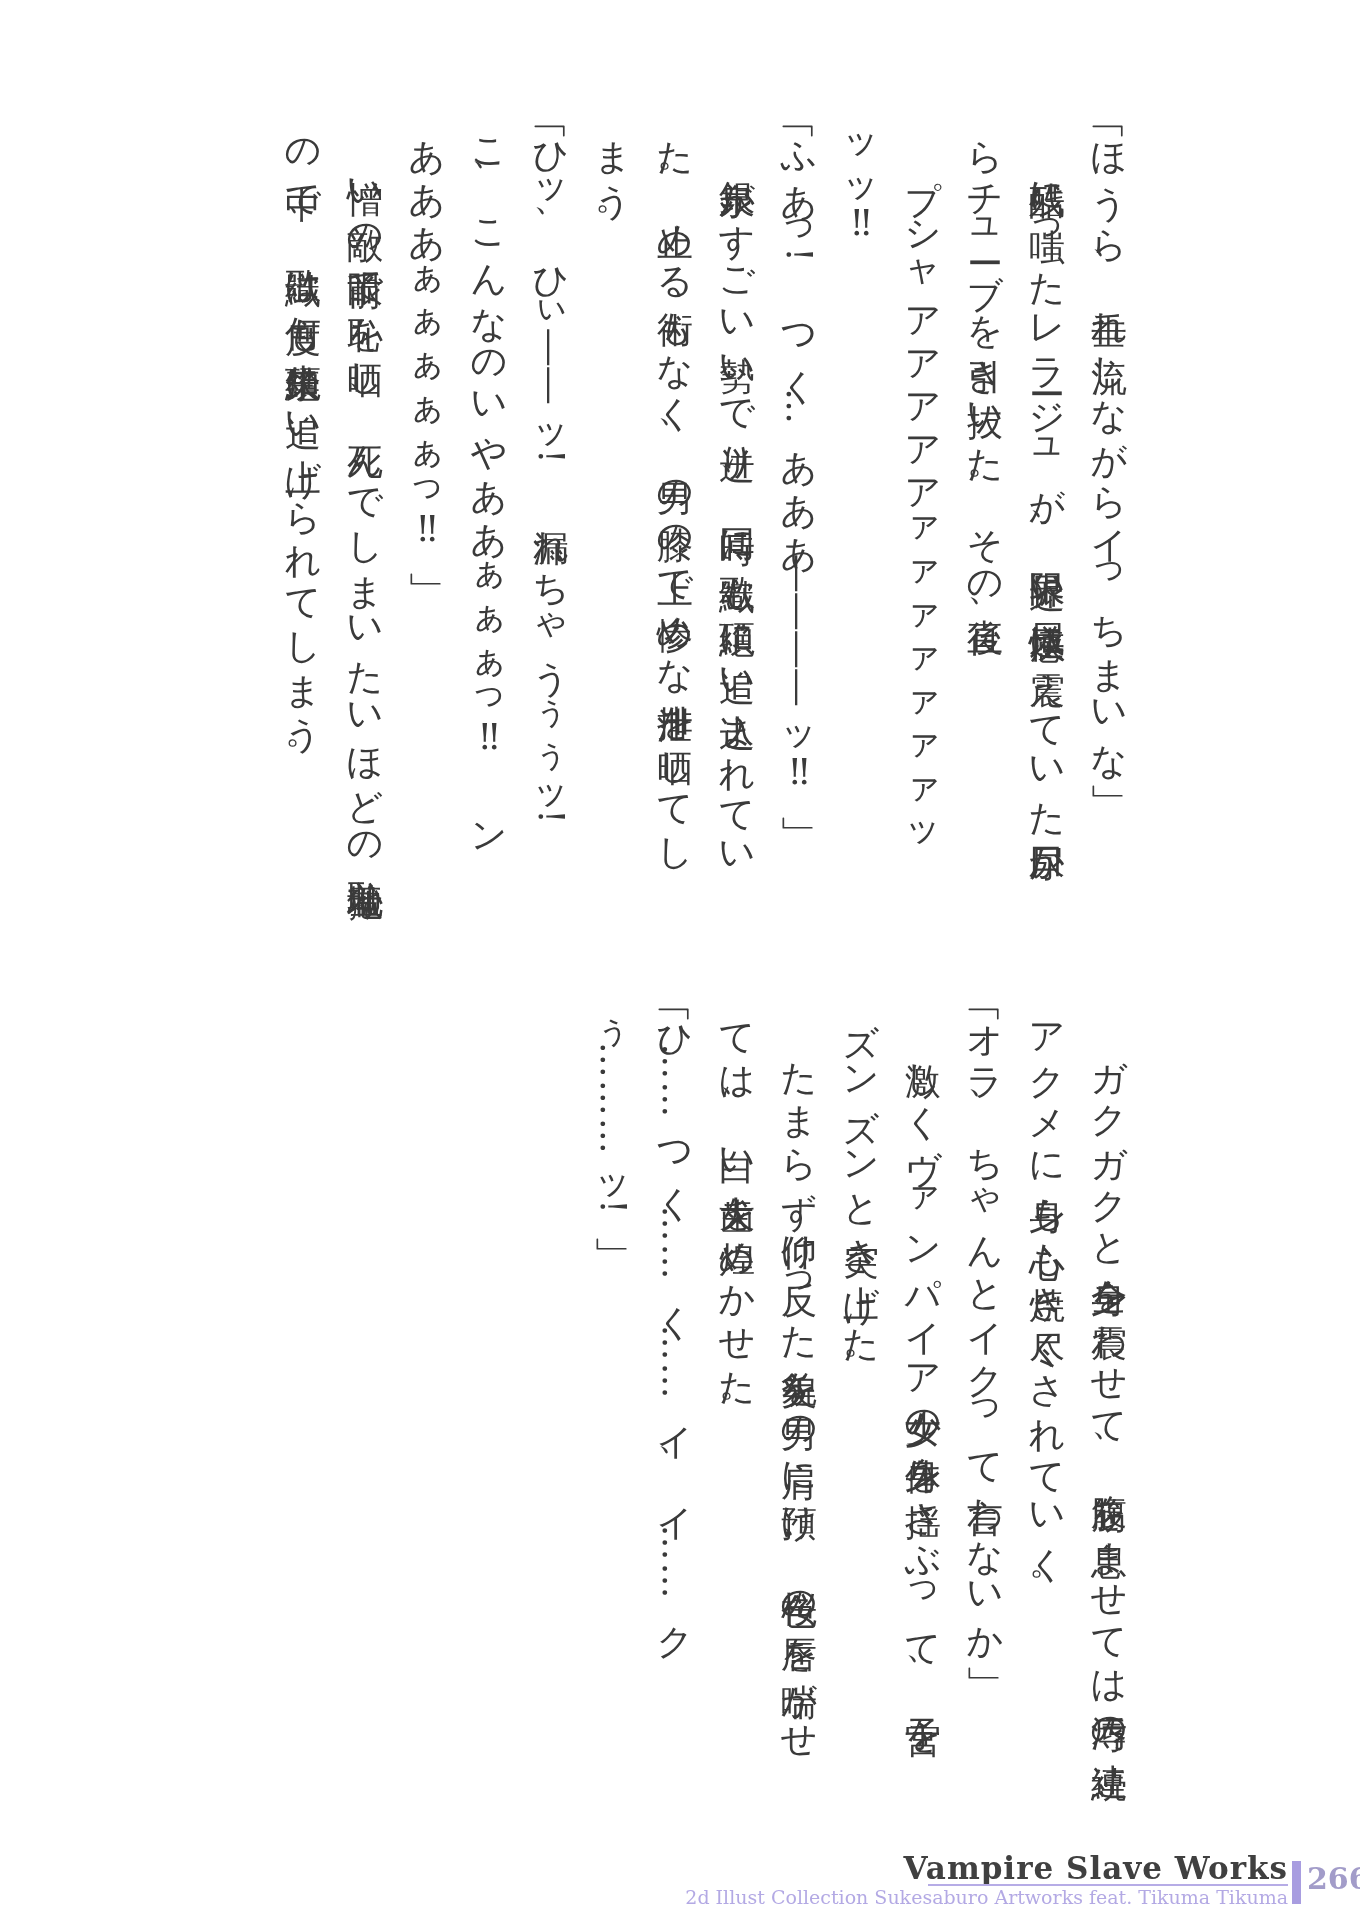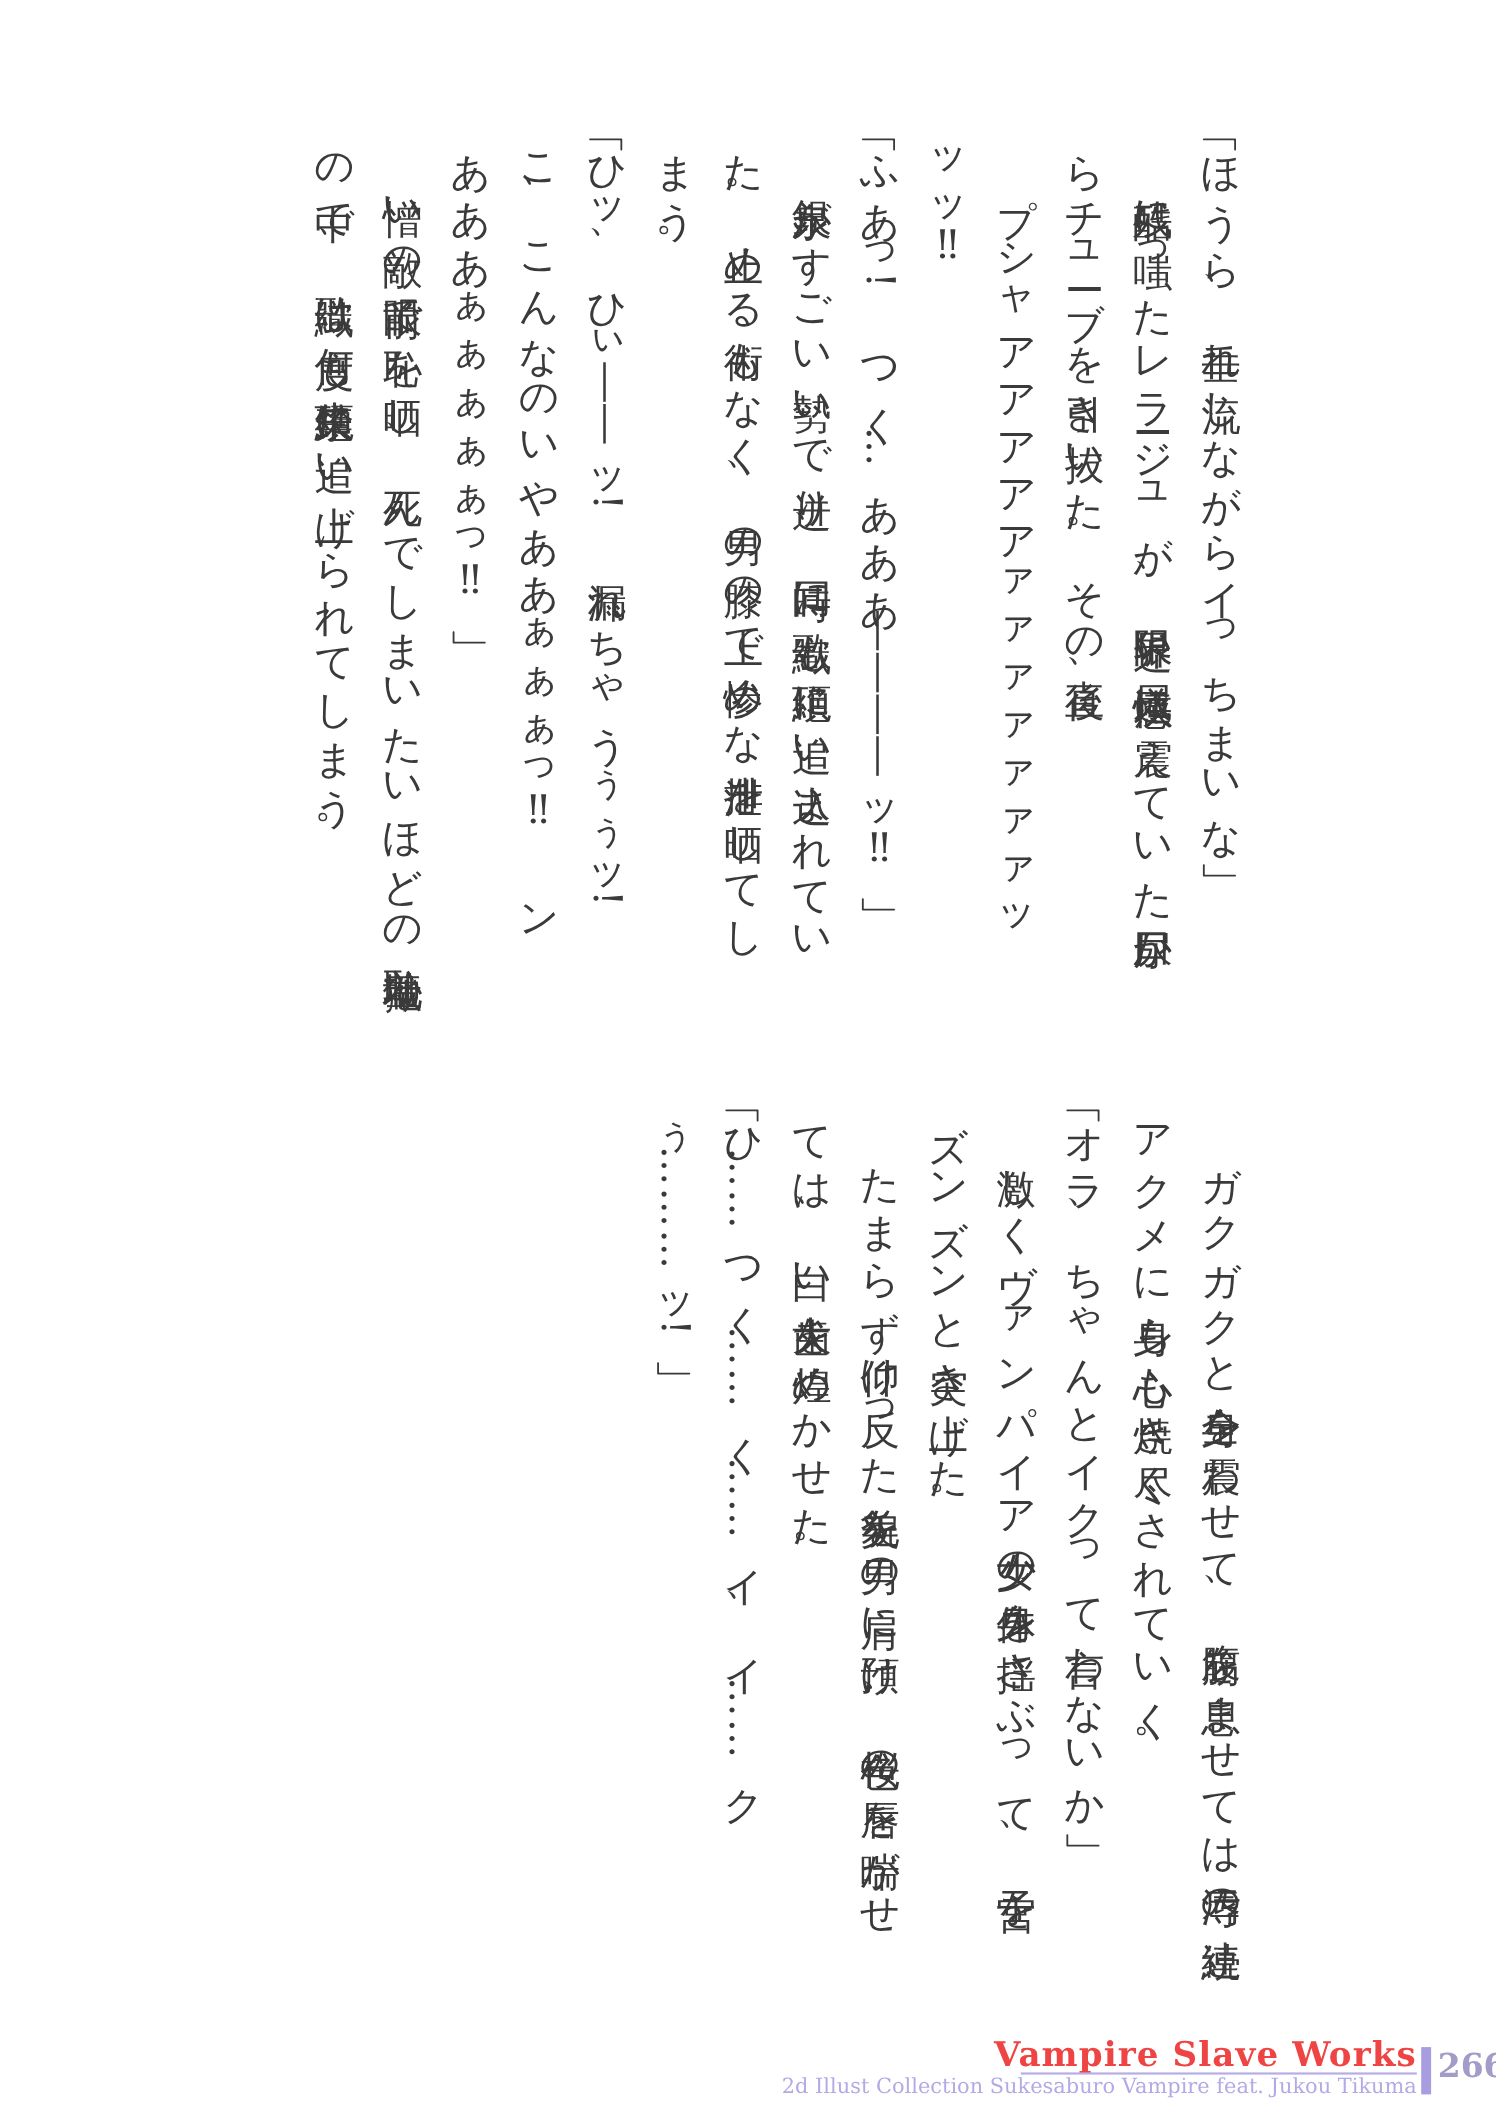--- a/index.html
+++ b/index.html
@@ -33,21 +33,21 @@
     position:absolute;
     left:928px;top:1884px;
     width:360px;height:2px;
     background:#b6ace6;
   }
   .footer-title{
     position:absolute;
     right:72px;top:1850px;
     font-size:31px;
     font-weight:bold;
-    color:#ef4444;
+    color:#404040;
     letter-spacing:1px;
     white-space:nowrap;
   }
   .footer-subtitle{
     position:absolute;
     right:72px;top:1886px;
     font-size:19px;
     color:#b3a9e4;
     white-space:nowrap;
   }
@@ -83,17 +83,17 @@
   <div class="vblock" id="block2">
     <p class="indent">ガクガクと全身を震わせて、腹筋を息ませては汚辱の連続アクメに身も心も焼き尽くされていく。</p>
     <p>「オラ、ちゃんとイクって言わないか」</p>
     <p class="indent">激しくヴァンパイア少女の身体を揺さぶって、子宮をズンズンと突き上げた。</p>
     <p class="indent">たまらず仰け反った美貌を男の肩に預け、桜色の唇を喘がせては、白い犬歯を煌めかせた。</p>
     <p>「ひ……つく……く……イ、イ……クぅ………ッ!」</p>
   </div>
 
   <div class="footer-title">Vampire Slave Works</div>
   <div class="footer-line"></div>
-  <div class="footer-subtitle">2d Illust Collection Sukesaburo Vampire feat. Jukou Tikuma</div>
+  <div class="footer-subtitle">2d Illust Collection Sukesaburo Artworks feat. Tikuma Tikuma</div>
   <div class="footer-bar"></div>
   <div class="footer-pagenum">266</div>
 
 </div>
 
 </body></html>

